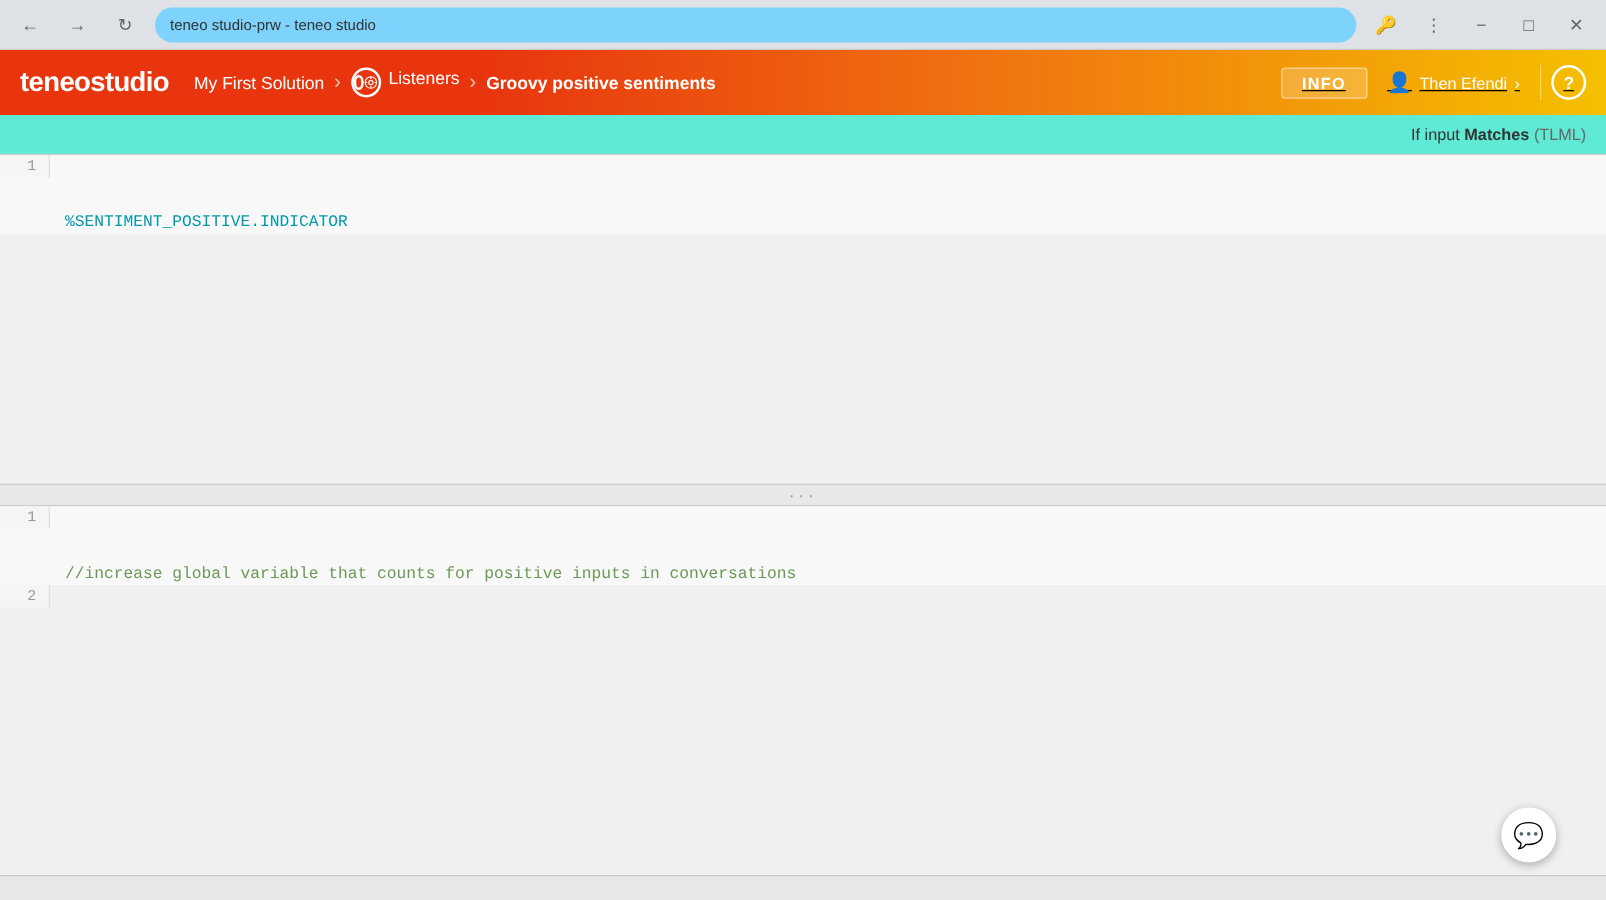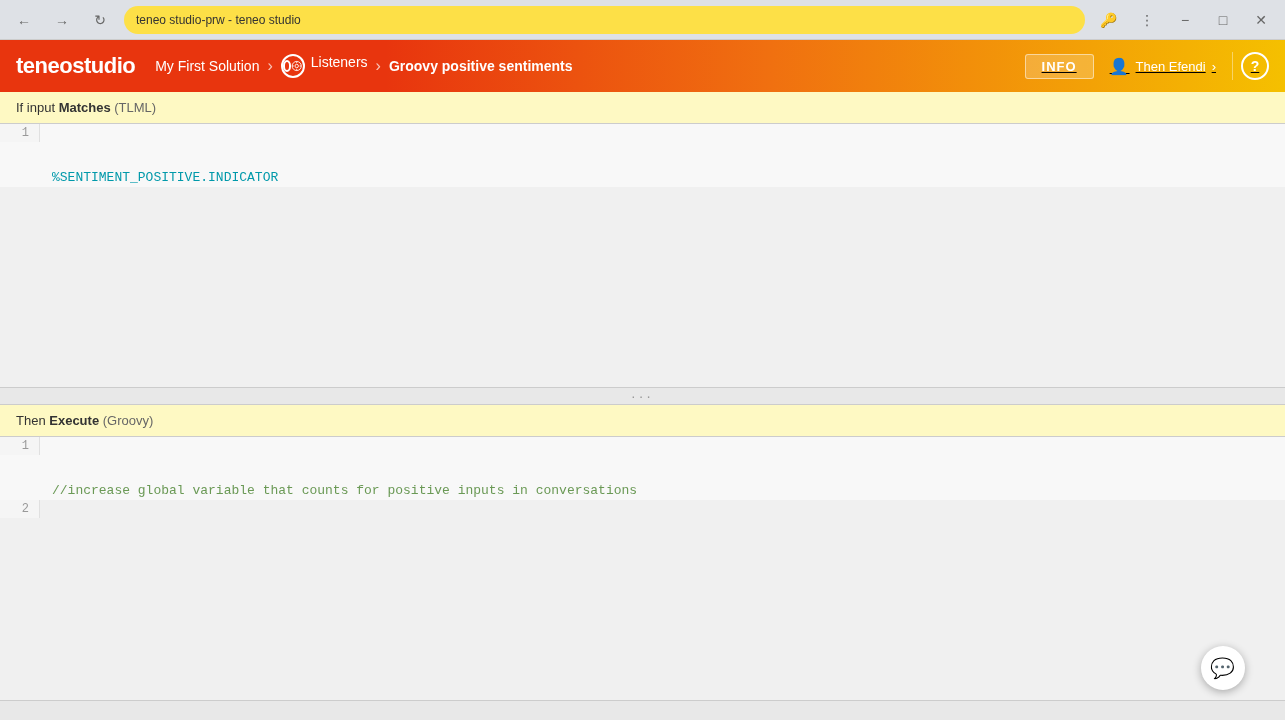--- a/index.html
+++ b/index.html
@@ -21,21 +21,21 @@
       border-radius: 50%;
       cursor: pointer;
       color: #666;
       font-size: 14px;
       background: transparent;
       border: none;
     }
     .browser-address-bar {
       flex: 1;
       height: 28px;
-      background: #fde047;
+      background: #7dd3fc;
       border-radius: 14px;
       display: flex;
       align-items: center;
       padding: 0 12px;
       font-size: 12px;
       color: #333;
     }
     .browser-ctrl-btn {
       width: 28px; height: 28px;
       display: flex; align-items: center; justify-content: center;
@@ -159,26 +159,27 @@
     }
 
     
     .main-content {
       height: calc(720px - 40px - 52px - 20px);
       display: flex;
       flex-direction: column;
       background: #f0f0f0;
     }
     .panel-header {
-      background: #fef9c3;
+      background: #5eead4;
       padding: 8px 16px;
       font-size: 13px;
       color: #333;
       border-bottom: 1px solid #ccc;
       flex-shrink: 0;
+      text-align: right;
     }
     .panel-header .keyword {
       font-weight: bold;
     }
     .panel-header .paren {
       color: #666;
     }
     .code-area {
       flex: 1;
       font-family: 'Courier New', monospace;
@@ -343,23 +344,20 @@
         <span class="line-content code-teal">%SENTIMENT_POSITIVE.INDICATOR</span>
       </div>
     </div>
   </div>
 
   <div class="splitter">
     <span class="splitter-dots">···</span>
   </div>
 
   <div class="bottom-panel">
-    <div class="panel-header">
-      <span>Then </span><span class="keyword">Execute</span><span class="paren"> (Groovy)</span>
-    </div>
     <div class="code-area">
       <div class="code-line">
         <span class="line-number">1</span>
         <span class="line-content code-comment">//increase global variable that counts for positive inputs in conversations</span>
       </div>
       <div class="code-line">
         <span class="line-number">2</span>
       </div>
     </div>
   </div>

